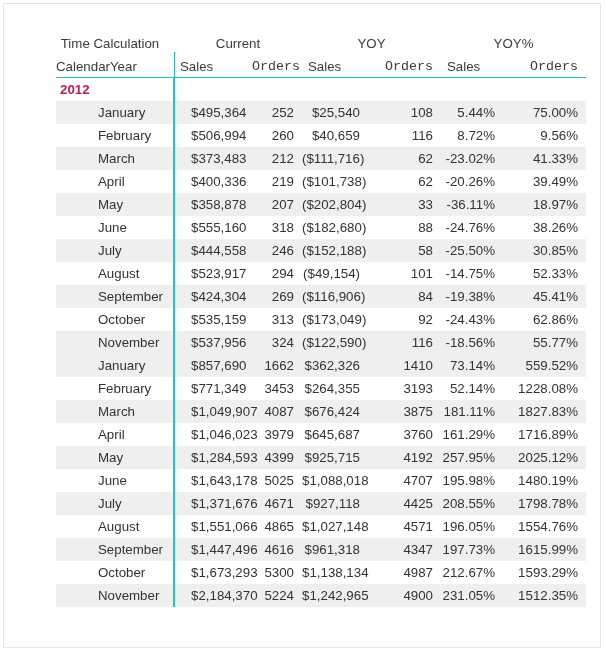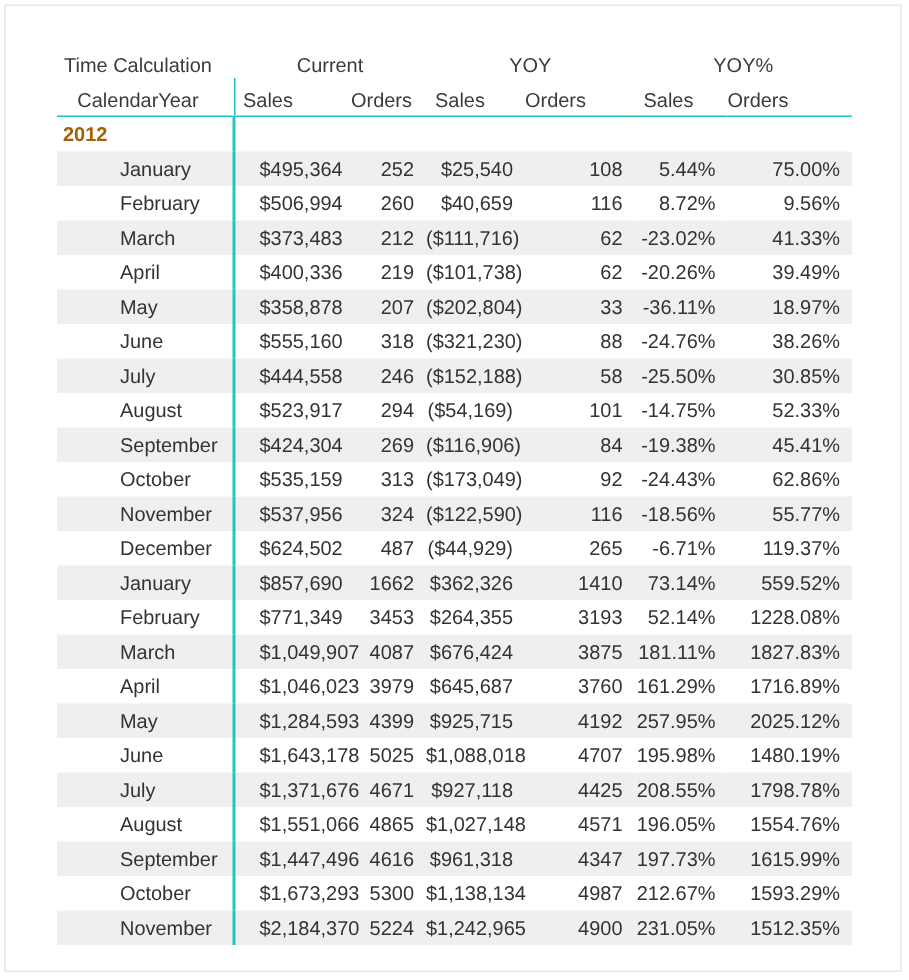--- a/index.html
+++ b/index.html
@@ -21,21 +21,21 @@
     top: 3px;
     width: 598px;
     height: 645px;
     background: #ffffff;
     border: 1px solid #e6e6e6;
     box-sizing: border-box;
   }
 
   .matrix {
     position: absolute;
-    left: 34px;
+    left: 52px;
     top: 26px;
     width: 530px;
   }
 
   table.matrix-table {
     border-collapse: collapse;
     width: 530px;
     table-layout: fixed;
     font-size: 13.3px;
     color: #333333;
@@ -63,22 +63,22 @@
     font-size: 13.3px;
     text-align: center;
     padding-bottom: 1px;
   }
   tr.col-head th {
     height: 22px;
     font-size: 13.3px;
     padding-bottom: 3px;
     border-bottom: 1.5px solid #1fc1c1;
   }
-  th.h-label  { text-align: center; padding-right: 10px; }
-  th.h-num    { text-align: left; padding-right: 8px; }
+  th.h-label  { text-align: left; padding-right: 10px; }
+  th.h-num    { text-align: right; padding-right: 8px; font-family: Liberation Mono, monospace; }
   th.h-num-l  { text-align: left;  padding-left: 6px; margin-top: 32px; }
 
   th.sep-left { box-shadow: inset 1px 0 0 0 #1fc1c1; }
 
   
   tbody td {
     height: 23px;
     padding: 0;
     vertical-align: middle;
     font-size: 13.3px;
@@ -93,21 +93,21 @@
     text-align: right;
     padding-right: 8px;
   }
   td.first-num {
     border-left: 2px solid #1ec7c7;
     padding-left: 16px;
   }
 
   tr.year-row td {
     font-weight: bold;
-    color: #a16207;
+    color: #be185d;
   }
   tr.year-row td.label {
     padding-left: 4px;
   }
 
   tr.shaded td { background: #efefef; }
   tr.plain td  { background: #ffffff; }
 </style>
 </head>
 <body>
@@ -193,39 +193,39 @@
             <td class="num">207</td>
             <td class="num">($202,804)</td>
             <td class="num">33</td>
             <td class="num">-36.11%</td>
             <td class="num">18.97%</td>
           </tr>
           <tr class="plain">
             <td class="label">June</td>
             <td class="num first-num">$555,160</td>
             <td class="num">318</td>
-            <td class="num">($321,230)</td>
+            <td class="num">($182,680)</td>
             <td class="num">88</td>
             <td class="num">-24.76%</td>
             <td class="num">38.26%</td>
           </tr>
           <tr class="shaded">
             <td class="label">July</td>
             <td class="num first-num">$444,558</td>
             <td class="num">246</td>
             <td class="num">($152,188)</td>
             <td class="num">58</td>
             <td class="num">-25.50%</td>
             <td class="num">30.85%</td>
           </tr>
           <tr class="plain">
             <td class="label">August</td>
             <td class="num first-num">$523,917</td>
             <td class="num">294</td>
-            <td class="num">($54,169)</td>
+            <td class="num">($49,154)</td>
             <td class="num">101</td>
             <td class="num">-14.75%</td>
             <td class="num">52.33%</td>
           </tr>
           <tr class="shaded">
             <td class="label">September</td>
             <td class="num first-num">$424,304</td>
             <td class="num">269</td>
             <td class="num">($116,906)</td>
             <td class="num">84</td>
@@ -243,29 +243,20 @@
           </tr>
           <tr class="shaded">
             <td class="label">November</td>
             <td class="num first-num">$537,956</td>
             <td class="num">324</td>
             <td class="num">($122,590)</td>
             <td class="num">116</td>
             <td class="num">-18.56%</td>
             <td class="num">55.77%</td>
           </tr>
-          <tr class="plain">
-            <td class="label">December</td>
-            <td class="num first-num">$624,502</td>
-            <td class="num">487</td>
-            <td class="num">($44,929)</td>
-            <td class="num">265</td>
-            <td class="num">-6.71%</td>
-            <td class="num">119.37%</td>
-          </tr>
           <tr class="shaded">
             <td class="label">January</td>
             <td class="num first-num">$857,690</td>
             <td class="num">1662</td>
             <td class="num">$362,326</td>
             <td class="num">1410</td>
             <td class="num">73.14%</td>
             <td class="num">559.52%</td>
           </tr>
           <tr class="plain">

